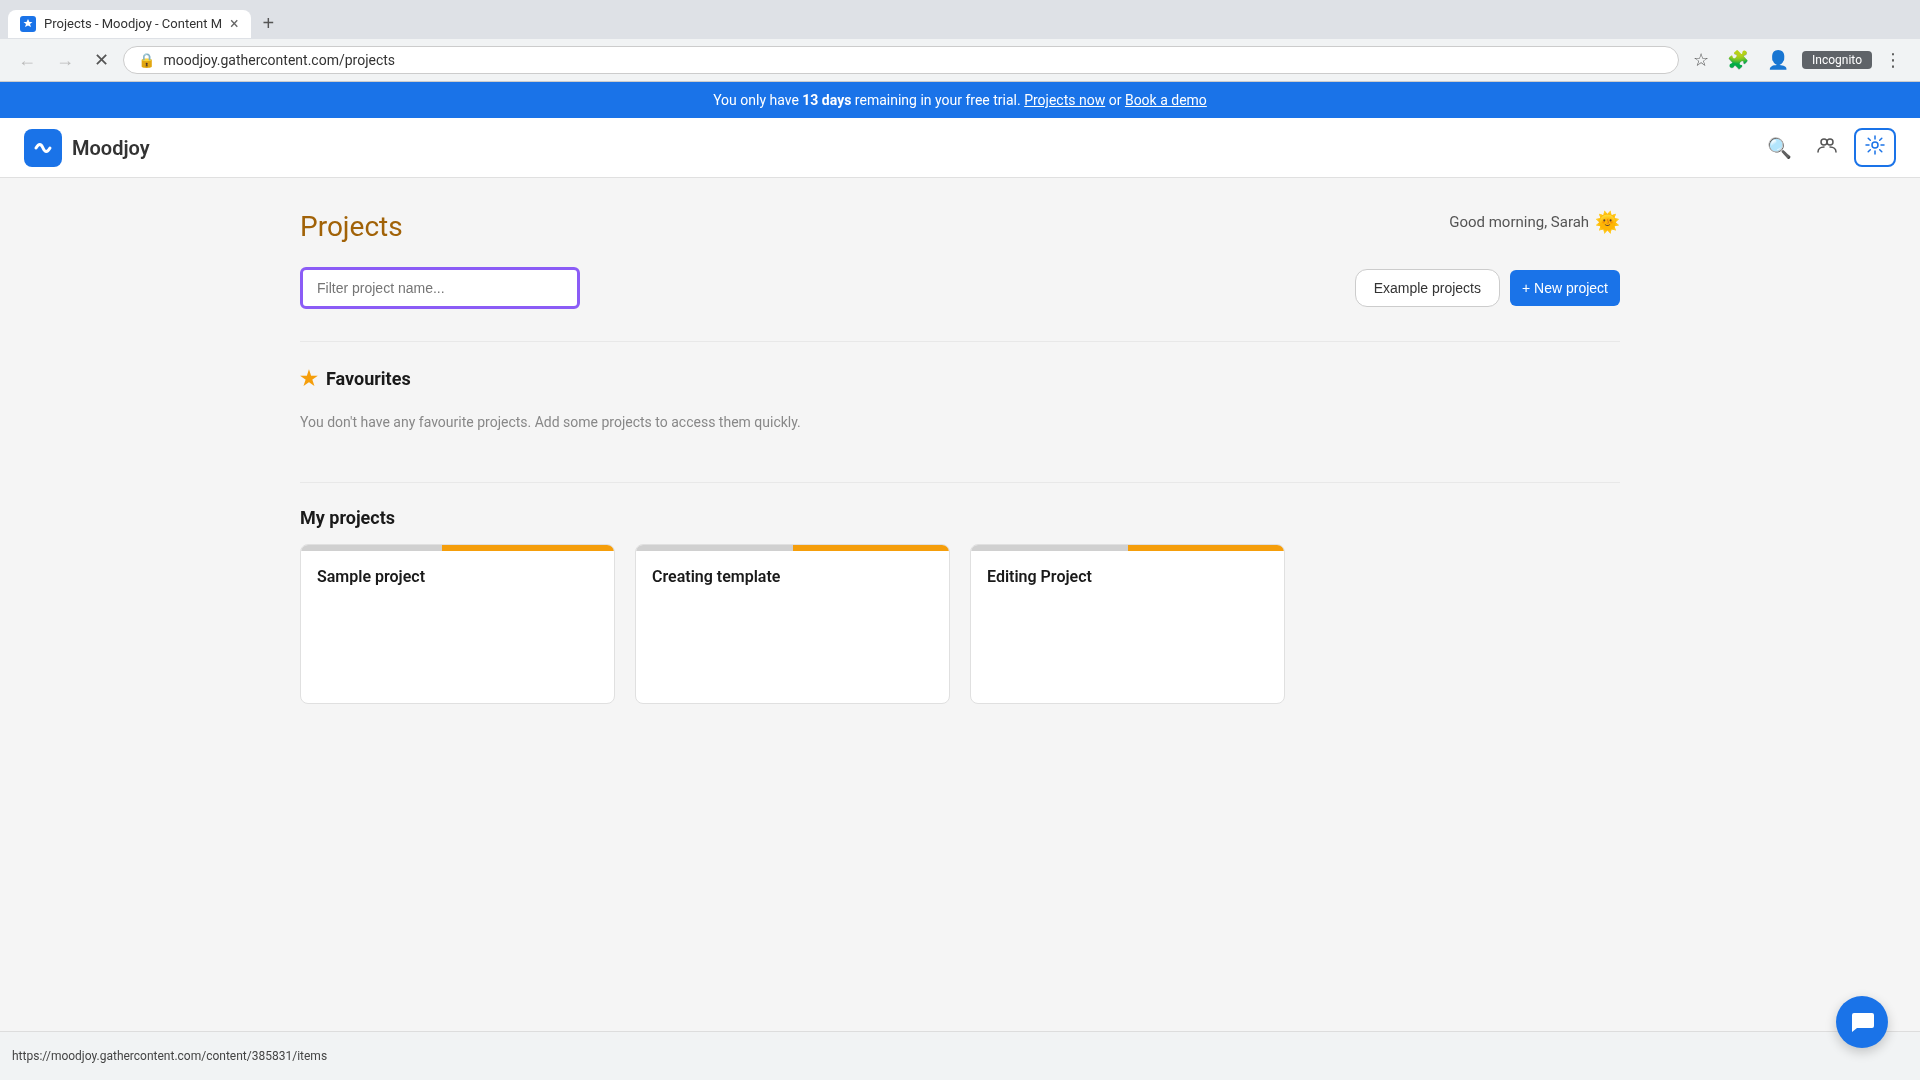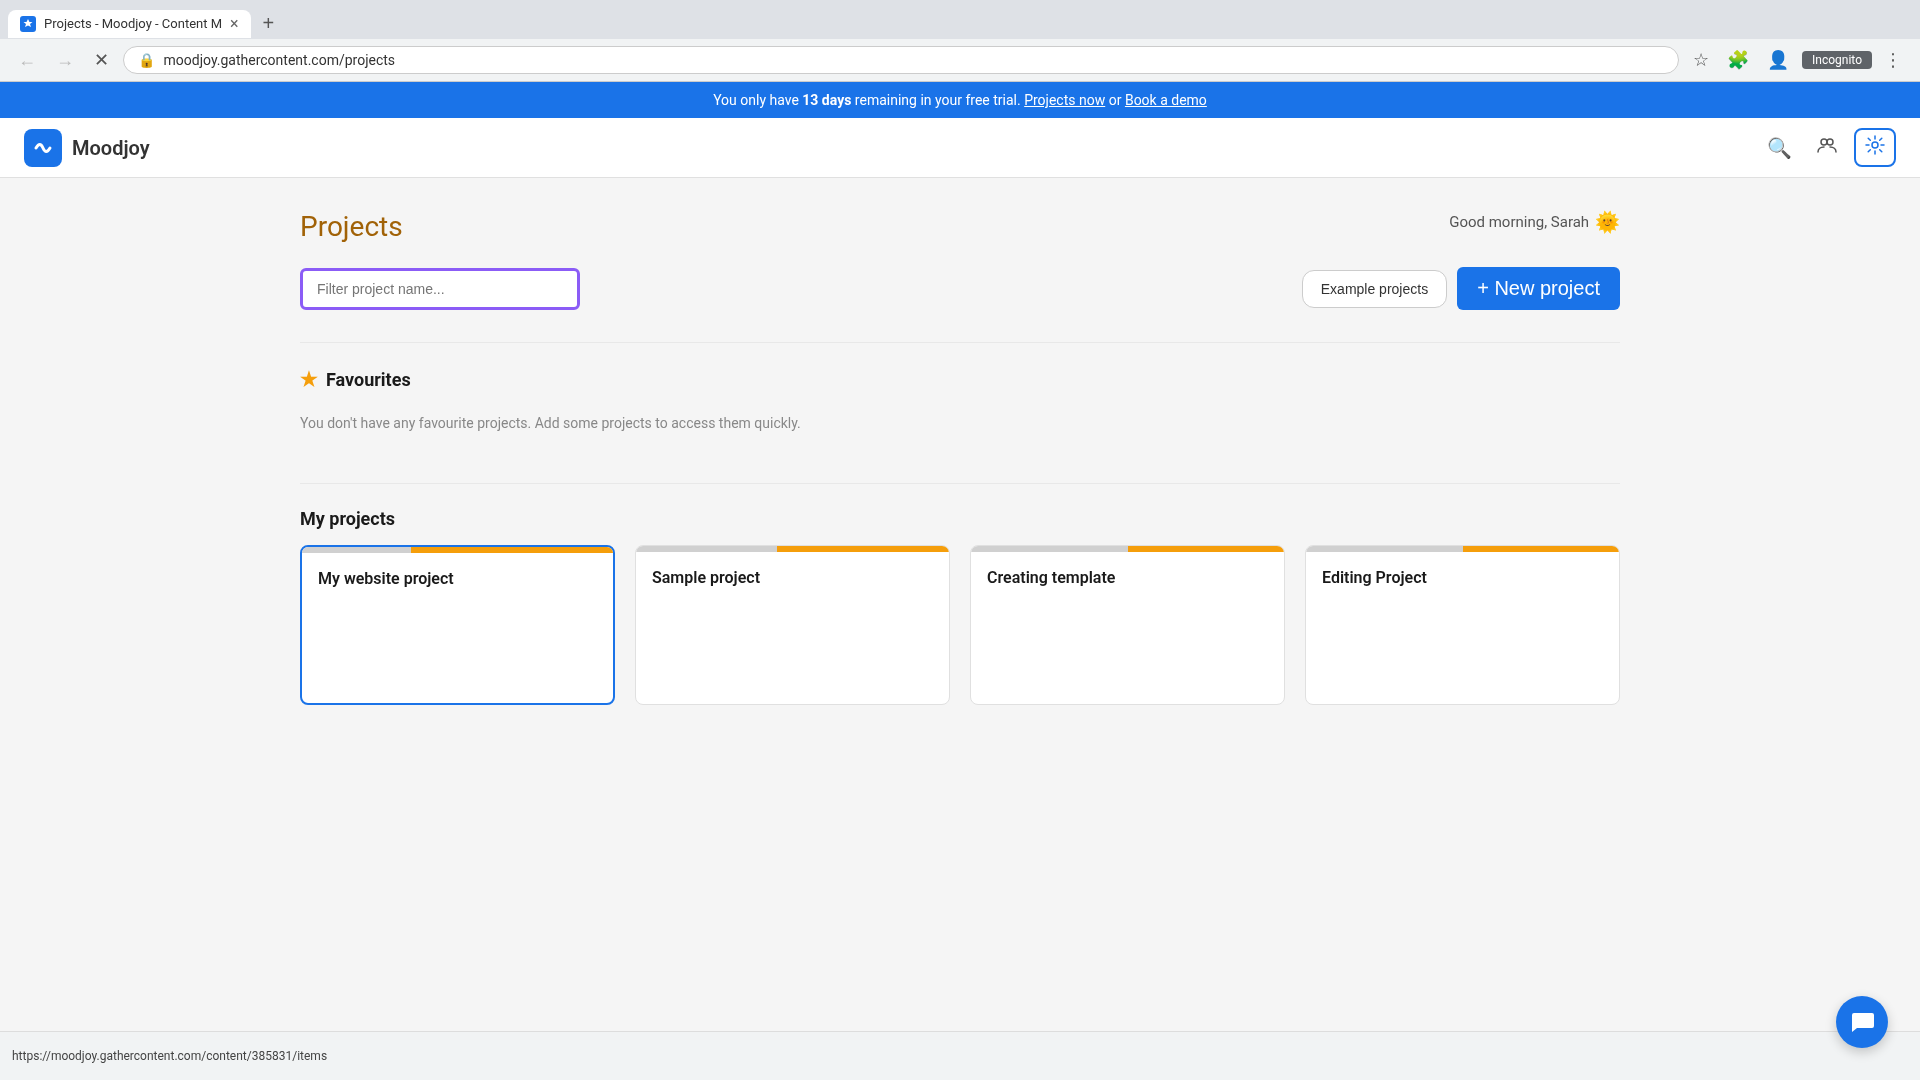--- a/index.html
+++ b/index.html
@@ -43,21 +43,21 @@
     .page-header { display: flex; align-items: flex-start; justify-content: space-between; margin-bottom: 24px; }
     .page-title { font-size: 28px; font-weight: 400; color: #a16207; }
     .greeting { font-size: 15px; color: #555; display: flex; align-items: center; gap: 6px; }
     .greeting-emoji { font-size: 20px; }
 
     
     .search-row { display: flex; align-items: center; justify-content: space-between; margin-bottom: 32px; }
     .filter-input { border: 3px solid #8b5cf6; border-radius: 6px; padding: 10px 14px; font-size: 14px; color: #555; width: 280px; outline: none; background: white; }
     .action-buttons { display: flex; gap: 10px; align-items: center; }
     .btn-example { background: white; border: 1px solid #ccc; border-radius: 12px; padding: 10px 18px; font-size: 14px; color: #333; cursor: pointer; }
-    .btn-new-project { background: #1a73e8; border: none; border-radius: 6px; padding: 10px 20px; font-size: 20px; color: white; cursor: pointer; display: flex; align-items: center; gap: 6px; font-weight: 500; }
+    .btn-new-project { background: #1a73e8; border: none; border-radius: 6px; padding: 10px 12px; font-size: 14px; color: white; cursor: pointer; display: flex; align-items: center; gap: 6px; font-weight: 500; }
 
     
     .section { margin-bottom: 36px; }
     .section-title { display: flex; align-items: center; gap: 8px; font-size: 18px; font-weight: 700; color: #1a1a1a; margin-bottom: 16px; }
     .star-icon { color: #f59e0b; font-size: 20px; }
     .empty-state { color: #888; font-size: 14px; padding: 8px 0 16px 0; }
 
     
     .projects-grid { display: grid; grid-template-columns: repeat(4, 1fr); gap: 20px; }
     .project-card { background: white; border: 1px solid #e0e0e0; border-radius: 8px; padding: 0; cursor: pointer; overflow: hidden; min-height: 160px; transition: box-shadow 0.15s; }
@@ -174,29 +174,20 @@
     <p class="empty-state">You don't have any favourite projects. Add some projects to access them quickly.</p>
   </div>
 
   <hr class="divider">
 
   <div class="section">
     <div class="section-title">
       <span>My projects</span>
     </div>
     <div class="projects-grid" id="projects-grid">
-    <div class="project-card selected">
-      <div class="project-card-progress">
-        <div class="progress-gray" style="flex: 35"></div>
-        <div class="progress-yellow" style="flex: 65"></div>
-      </div>
-      <div class="project-card-body">
-        <div class="project-name">My website project</div>
-      </div>
-    </div>
         <div class="project-card">
       <div class="project-card-progress">
         <div class="progress-gray" style="flex: 45"></div>
         <div class="progress-yellow" style="flex: 55"></div>
       </div>
       <div class="project-card-body">
         <div class="project-name">Sample project</div>
       </div>
     </div>
         <div class="project-card">

